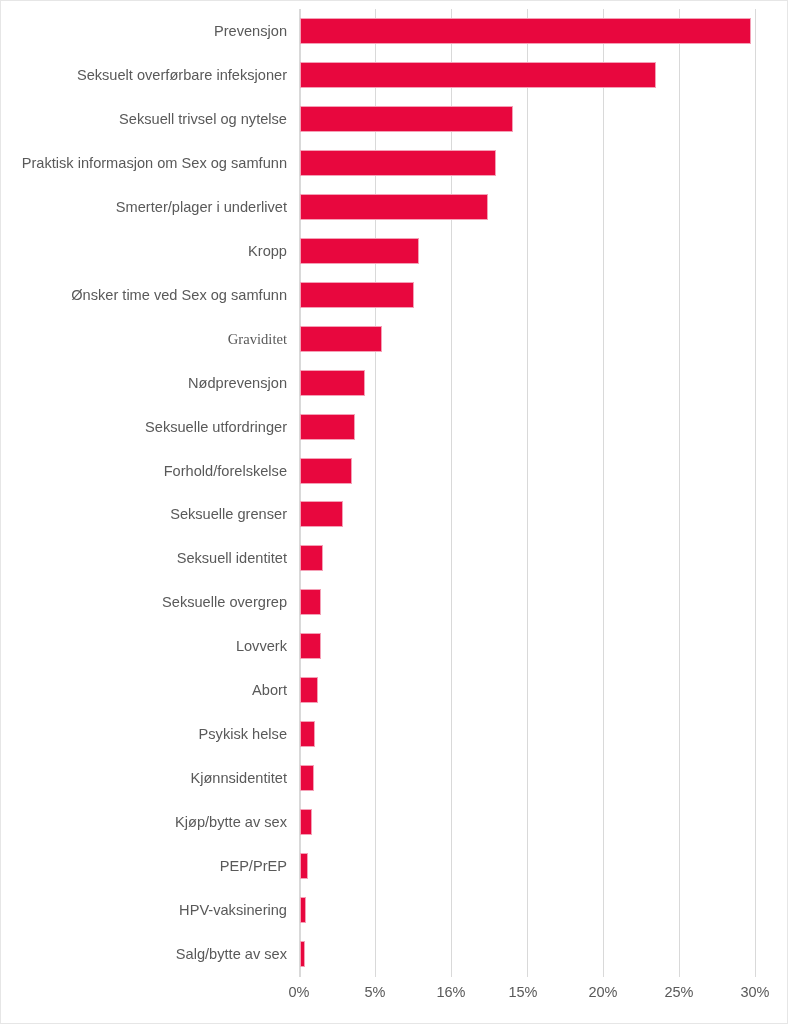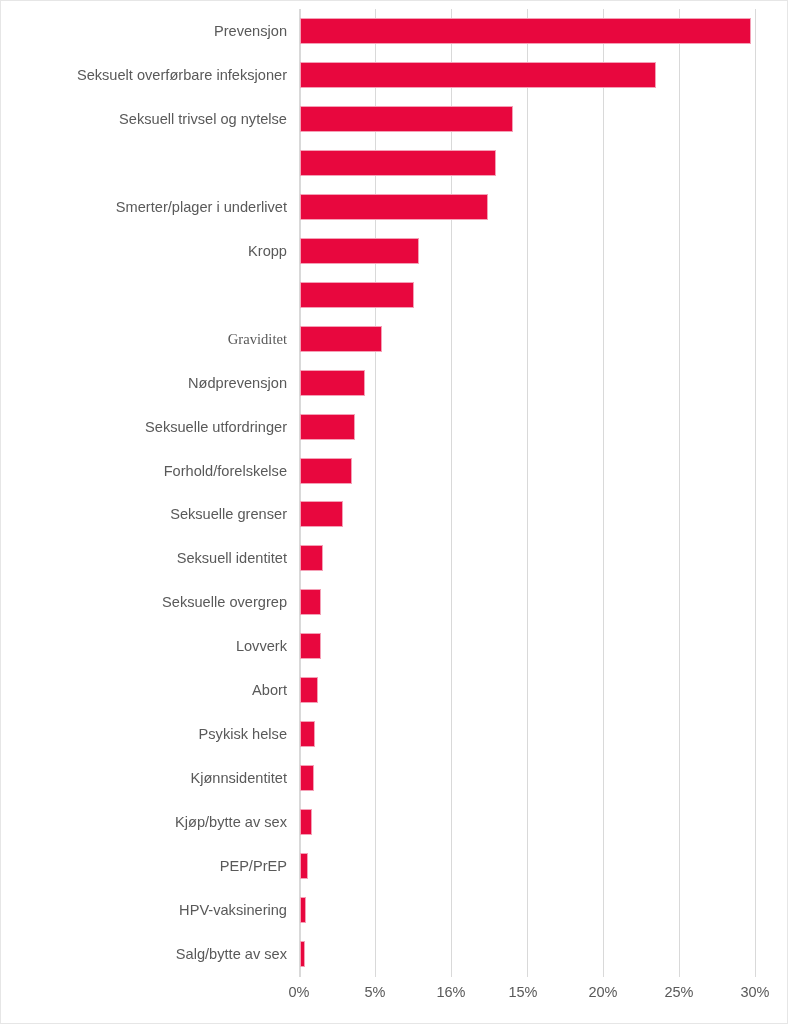--- a/index.html
+++ b/index.html
@@ -108,31 +108,33 @@
         </div>
         <div class="cat-row" style="top: 51.95px;">
           <div class="cat-label">Seksuelt overførbare infeksjoner</div>
           <div class="bar" title="Seksuelt overførbare infeksjoner: 23.4%" style="width: 353.68px;"></div>
         </div>
         <div class="cat-row" style="top: 95.9px;">
           <div class="cat-label">Seksuell trivsel og nytelse</div>
           <div class="bar" title="Seksuell trivsel og nytelse: 14%" style="width: 210.8px;"></div>
         </div>
         <div class="cat-row" style="top: 139.85px;">
+          <div class="cat-label">Praktisk informasjon om Sex og samfunn</div>
           <div class="bar" title="Praktisk informasjon om Sex og samfunn: 12.9%" style="width: 194.08px;"></div>
         </div>
         <div class="cat-row" style="top: 183.8px;">
           <div class="cat-label">Smerter/plager i underlivet</div>
           <div class="bar" title="Smerter/plager i underlivet: 12.4%" style="width: 186.48px;"></div>
         </div>
         <div class="cat-row" style="top: 227.75px;">
           <div class="cat-label">Kropp</div>
           <div class="bar" title="Kropp: 7.8%" style="width: 116.56px;"></div>
         </div>
         <div class="cat-row" style="top: 271.7px;">
+          <div class="cat-label">Ønsker time ved Sex og samfunn</div>
           <div class="bar" title="Ønsker time ved Sex og samfunn: 7.5%" style="width: 112px;"></div>
         </div>
         <div class="cat-row" style="top: 315.65px; font-family: Liberation Serif, serif;">
           <div class="cat-label">Graviditet</div>
           <div class="bar" title="Graviditet: 5.4%" style="width: 80.08px;"></div>
         </div>
         <div class="cat-row" style="top: 359.6px;">
           <div class="cat-label">Nødprevensjon</div>
           <div class="bar" title="Nødprevensjon: 4.3%" style="width: 63.36px;"></div>
         </div>

